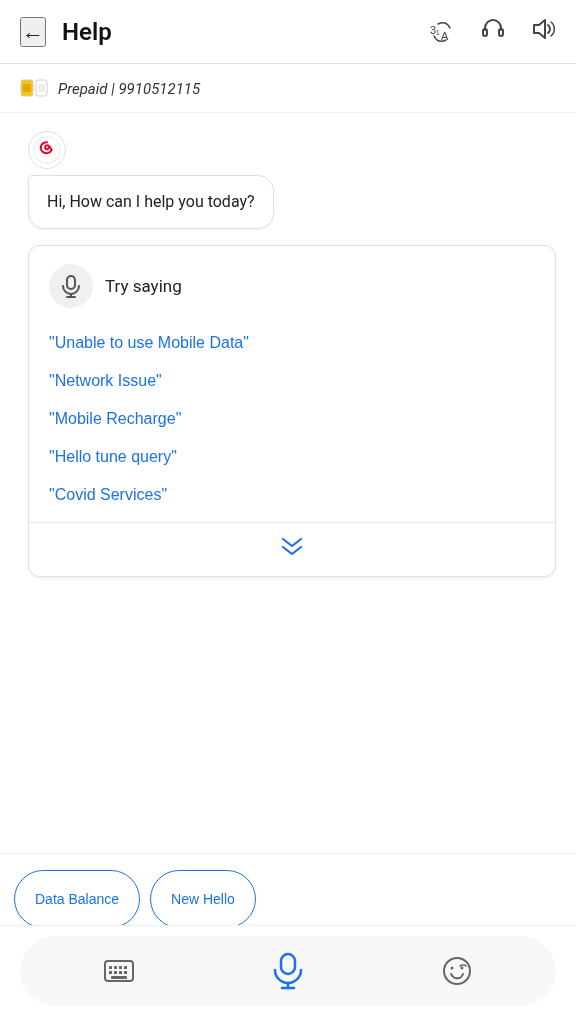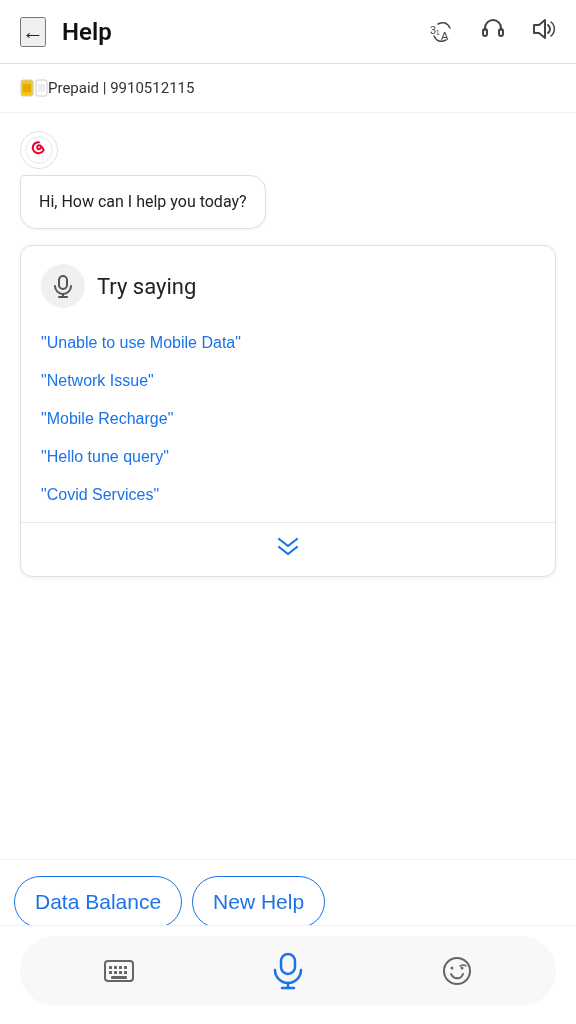--- a/index.html
+++ b/index.html
@@ -49,44 +49,46 @@
       font-size: 18px;
       color: #444;
       cursor: pointer;
       display: flex;
       align-items: center;
     }
 
     
     .account-bar {
       display: flex;
-      align-items: center;
+      align-items: flex-end;
       padding: 14px 20px;
-      gap: 0;
+      gap: 10px;
       border-bottom: 1px solid #f0f0f0;
+      font-style: italic;
     }
     .sim-icon {
       width: 28px;
       height: 20px;
       display: inline-flex;
       align-items: center;
       justify-content: center;
     }
     .account-label {
       font-size: 15px;
       color: #333;
       font-weight: 400;
     }
 
     
     .chat-area {
       padding: 18px 20px 10px 20px;
       display: flex;
       flex-direction: column;
       gap: 16px;
+      margin-left: 8px;
     }
 
     
     .bot-message-wrapper {
       display: flex;
       flex-direction: column;
       align-items: flex-start;
       gap: 6px;
     }
     .bot-avatar {
@@ -135,21 +137,21 @@
       width: 44px;
       height: 44px;
       border-radius: 50%;
       background: #f0f0f0;
       display: flex;
       align-items: center;
       justify-content: center;
       flex-shrink: 0;
     }
     .try-saying-label {
-      font-size: 22px;
+      font-size: 17px;
       color: #222;
       font-weight: 400;
     }
     .suggestion-list {
       padding: 4px 20px 8px 20px;
     }
     .suggestion-item {
       font-size: 16px;
       color: #1a73e8;
       padding: 10px 0;
@@ -193,22 +195,22 @@
       left: 0;
       width: 576px;
       background: #fff;
     }
     .quick-chips::-webkit-scrollbar { display: none; }
     .chip {
       display: inline-flex;
       align-items: center;
       border: 1.5px solid #1a73e8;
       border-radius: 50px;
-      padding: 13px 20px;
-      font-size: 21px;
+      padding: 20px 20px;
+      font-size: 14px;
       color: #1a73e8;
       cursor: pointer;
       background: #fff;
       white-space: nowrap;
       flex-shrink: 0;
     }
 
     
     .bottom-bar {
       position: fixed;
@@ -335,21 +337,21 @@
           <polyline points="5,10 14,17 23,10" fill="none" stroke="#1a73e8" stroke-width="2.2" stroke-linecap="round" stroke-linejoin="round"></polyline>
         </svg>
       </span>
     </button>
   </div>
 
 </div>
 
 <div class="quick-chips">
   <button class="chip">Data Balance</button>
-  <button class="chip">New Help</button>
+  <button class="chip">New Hello</button>
 </div>
 
 <div class="bottom-bar">
   <div class="input-area">
 
     <button class="input-icon-btn">
       <svg width="30" height="24" viewBox="0 0 30 24" fill="none">
         <rect x="1" y="2" width="28" height="20" rx="3" stroke="#666" stroke-width="2"></rect>
         <rect x="5" y="7" width="3" height="3" rx="0.5" fill="#666"></rect>
         <rect x="10" y="7" width="3" height="3" rx="0.5" fill="#666"></rect>

